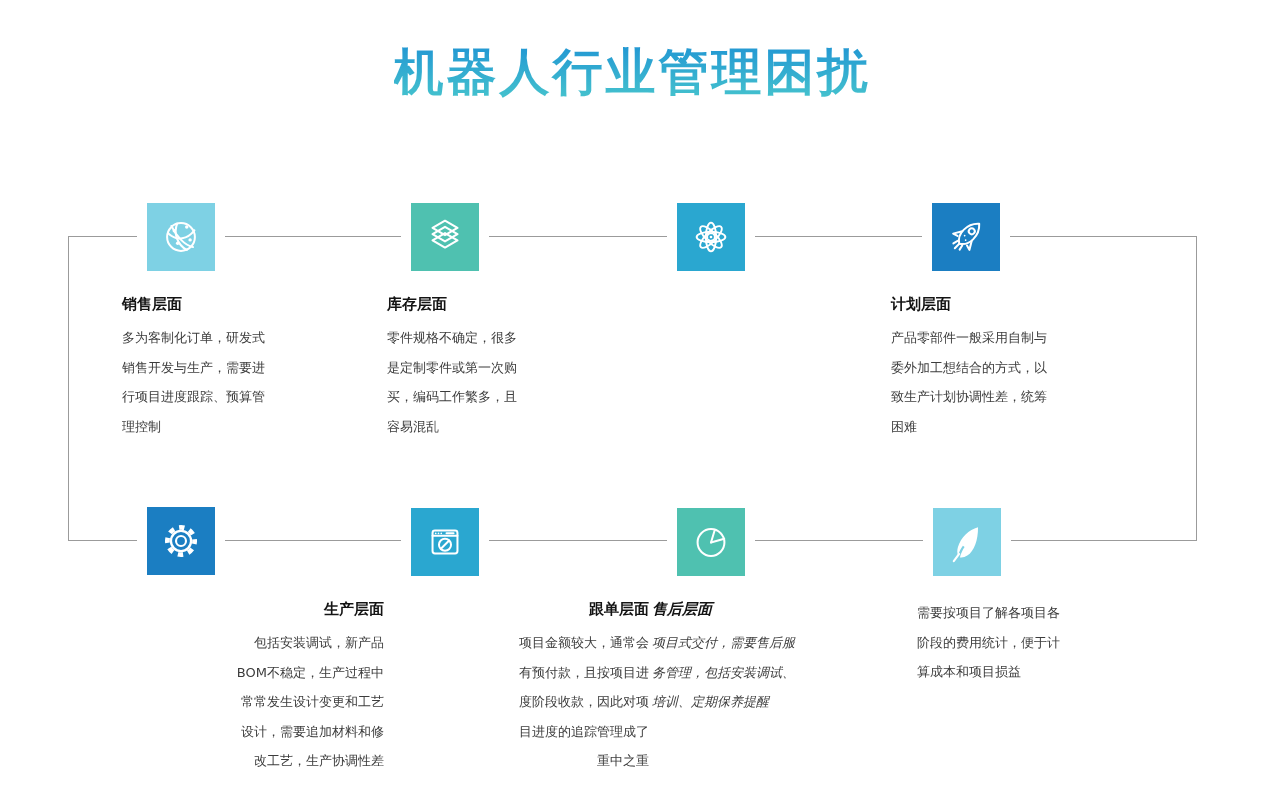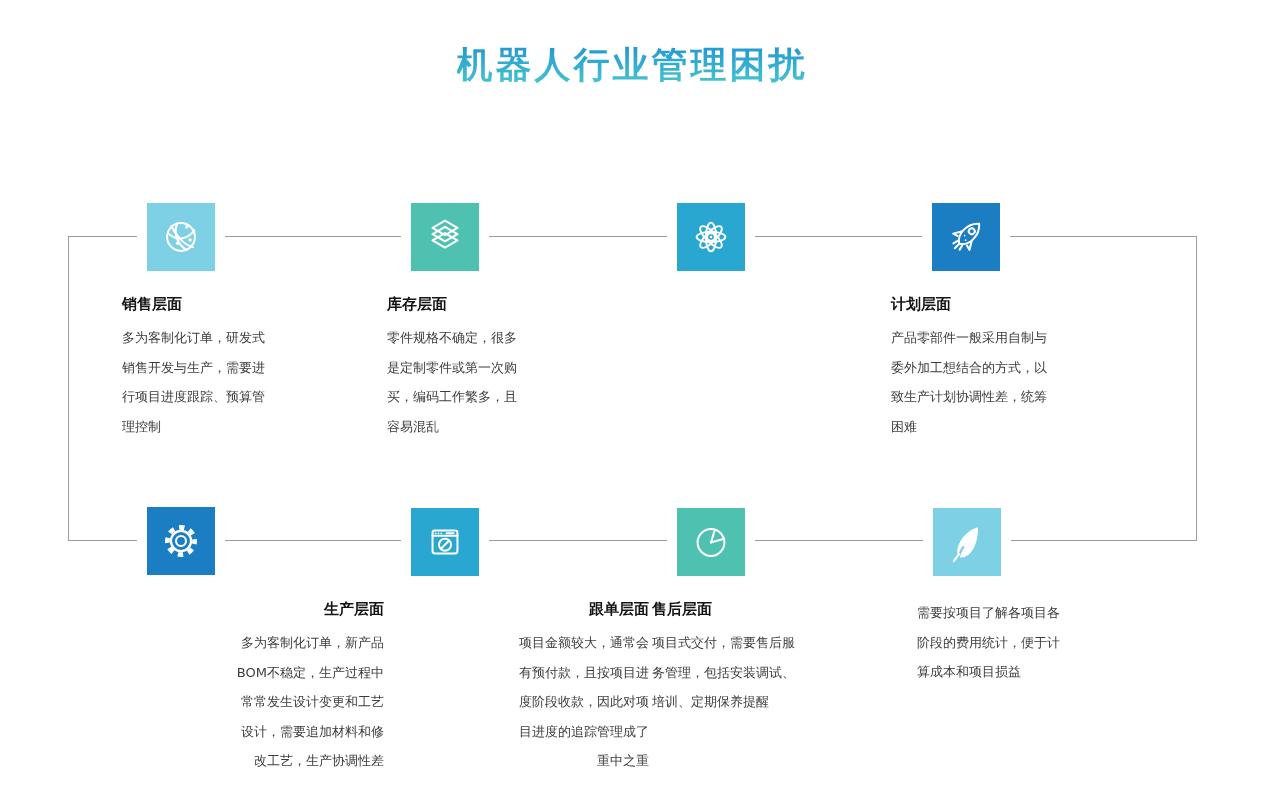--- a/index.html
+++ b/index.html
@@ -8,21 +8,21 @@
     --line-color:#9b9b9b;
   }
   *{margin:0;padding:0;box-sizing:border-box;}
   html,body{background:#fff;}
   body{font-family:"DejaVu Sans","Liberation Sans",sans-serif;}
   .canvas{position:relative;width:1264px;height:812px;background:#fff;overflow:hidden;}
 
   .title-wrap{position:absolute;left:0;top:44px;width:1264px;text-align:center;}
   .page-title{
     display:inline-block;
-    font-size:36px;font-weight:700;letter-spacing:3px;line-height:1.15;
+    font-size:50px;font-weight:700;letter-spacing:3px;line-height:1.15;
     background:linear-gradient(180deg,var(--title-top) 0%,var(--title-bottom) 100%);
     -webkit-background-clip:text;background-clip:text;
     -webkit-text-fill-color:transparent;color:transparent;
   }
 
   .connector{
     position:absolute;left:68px;top:236px;width:1129px;height:305px;
     border:1px solid var(--line-color);
   }
 
@@ -149,35 +149,35 @@
   <div class="card" style="left:891px;top:293px;">
     <h3 class="card-title">计划层面</h3>
     <p class="card-body">产品零部件一般采用自制与
 委外加工想结合的方式，以
 致生产计划协调性差，统筹
 困难</p>
   </div>
 
   <div class="card" style="left:122px;top:598px;text-align:right;">
     <h3 class="card-title">生产层面</h3>
-    <p class="card-body">多为客制化订单，新产品
+    <p class="card-body">包括安装调试，新产品
 BOM不稳定，生产过程中
 常常发生设计变更和工艺
 设计，需要追加材料和修
 改工艺，生产协调性差</p>
   </div>
   <div class="card" style="left:387px;top:598px;text-align:right;">
     <h3 class="card-title">跟单层面</h3>
     <p class="card-body">项目金额较大，通常会
 有预付款，且按项目进
 度阶段收款，因此对项
 目进度的追踪管理成了
 重中之重</p>
   </div>
-  <div class="card" style="left:652px;top:598px;">
+  <div class="card" style="left:652px;top:598px;font-style:italic;">
     <h3 class="card-title">售后层面</h3>
     <p class="card-body">项目式交付，需要售后服
 务管理，包括安装调试、
 培训、定期保养提醒</p>
   </div>
   <div class="card" style="left:917px;top:598px;">
     <p class="card-body">需要按项目了解各项目各
 阶段的费用统计，便于计
 算成本和项目损益</p>
   </div>

